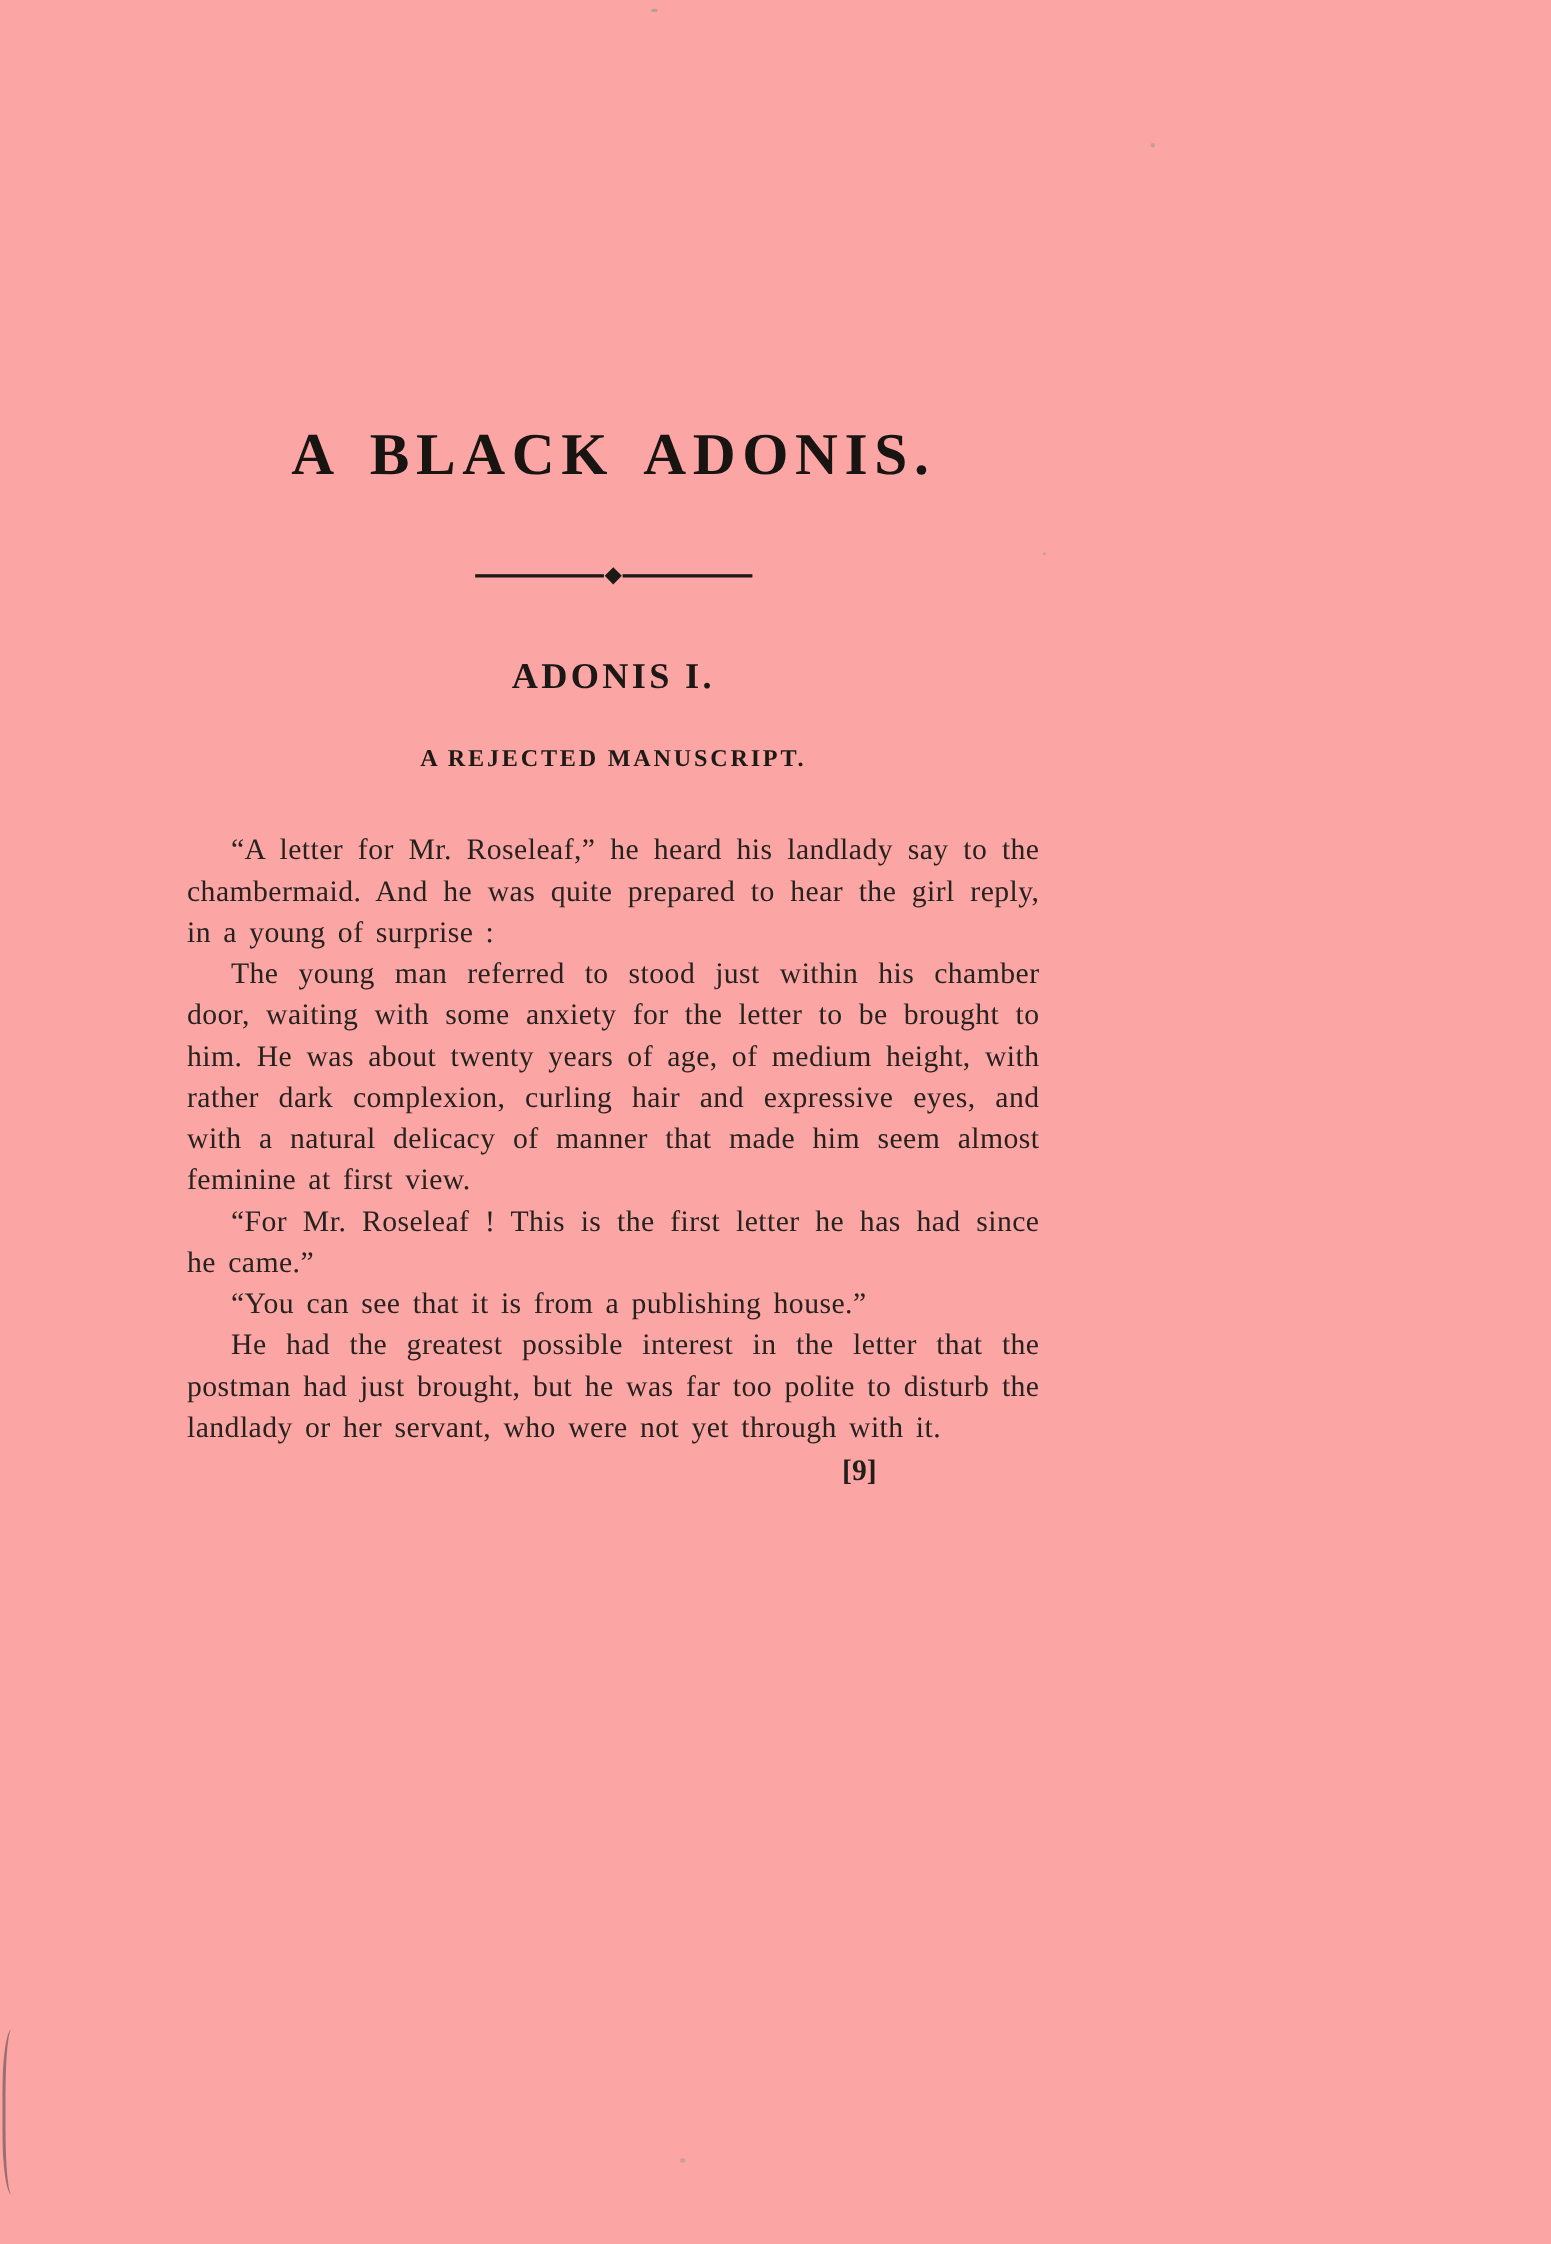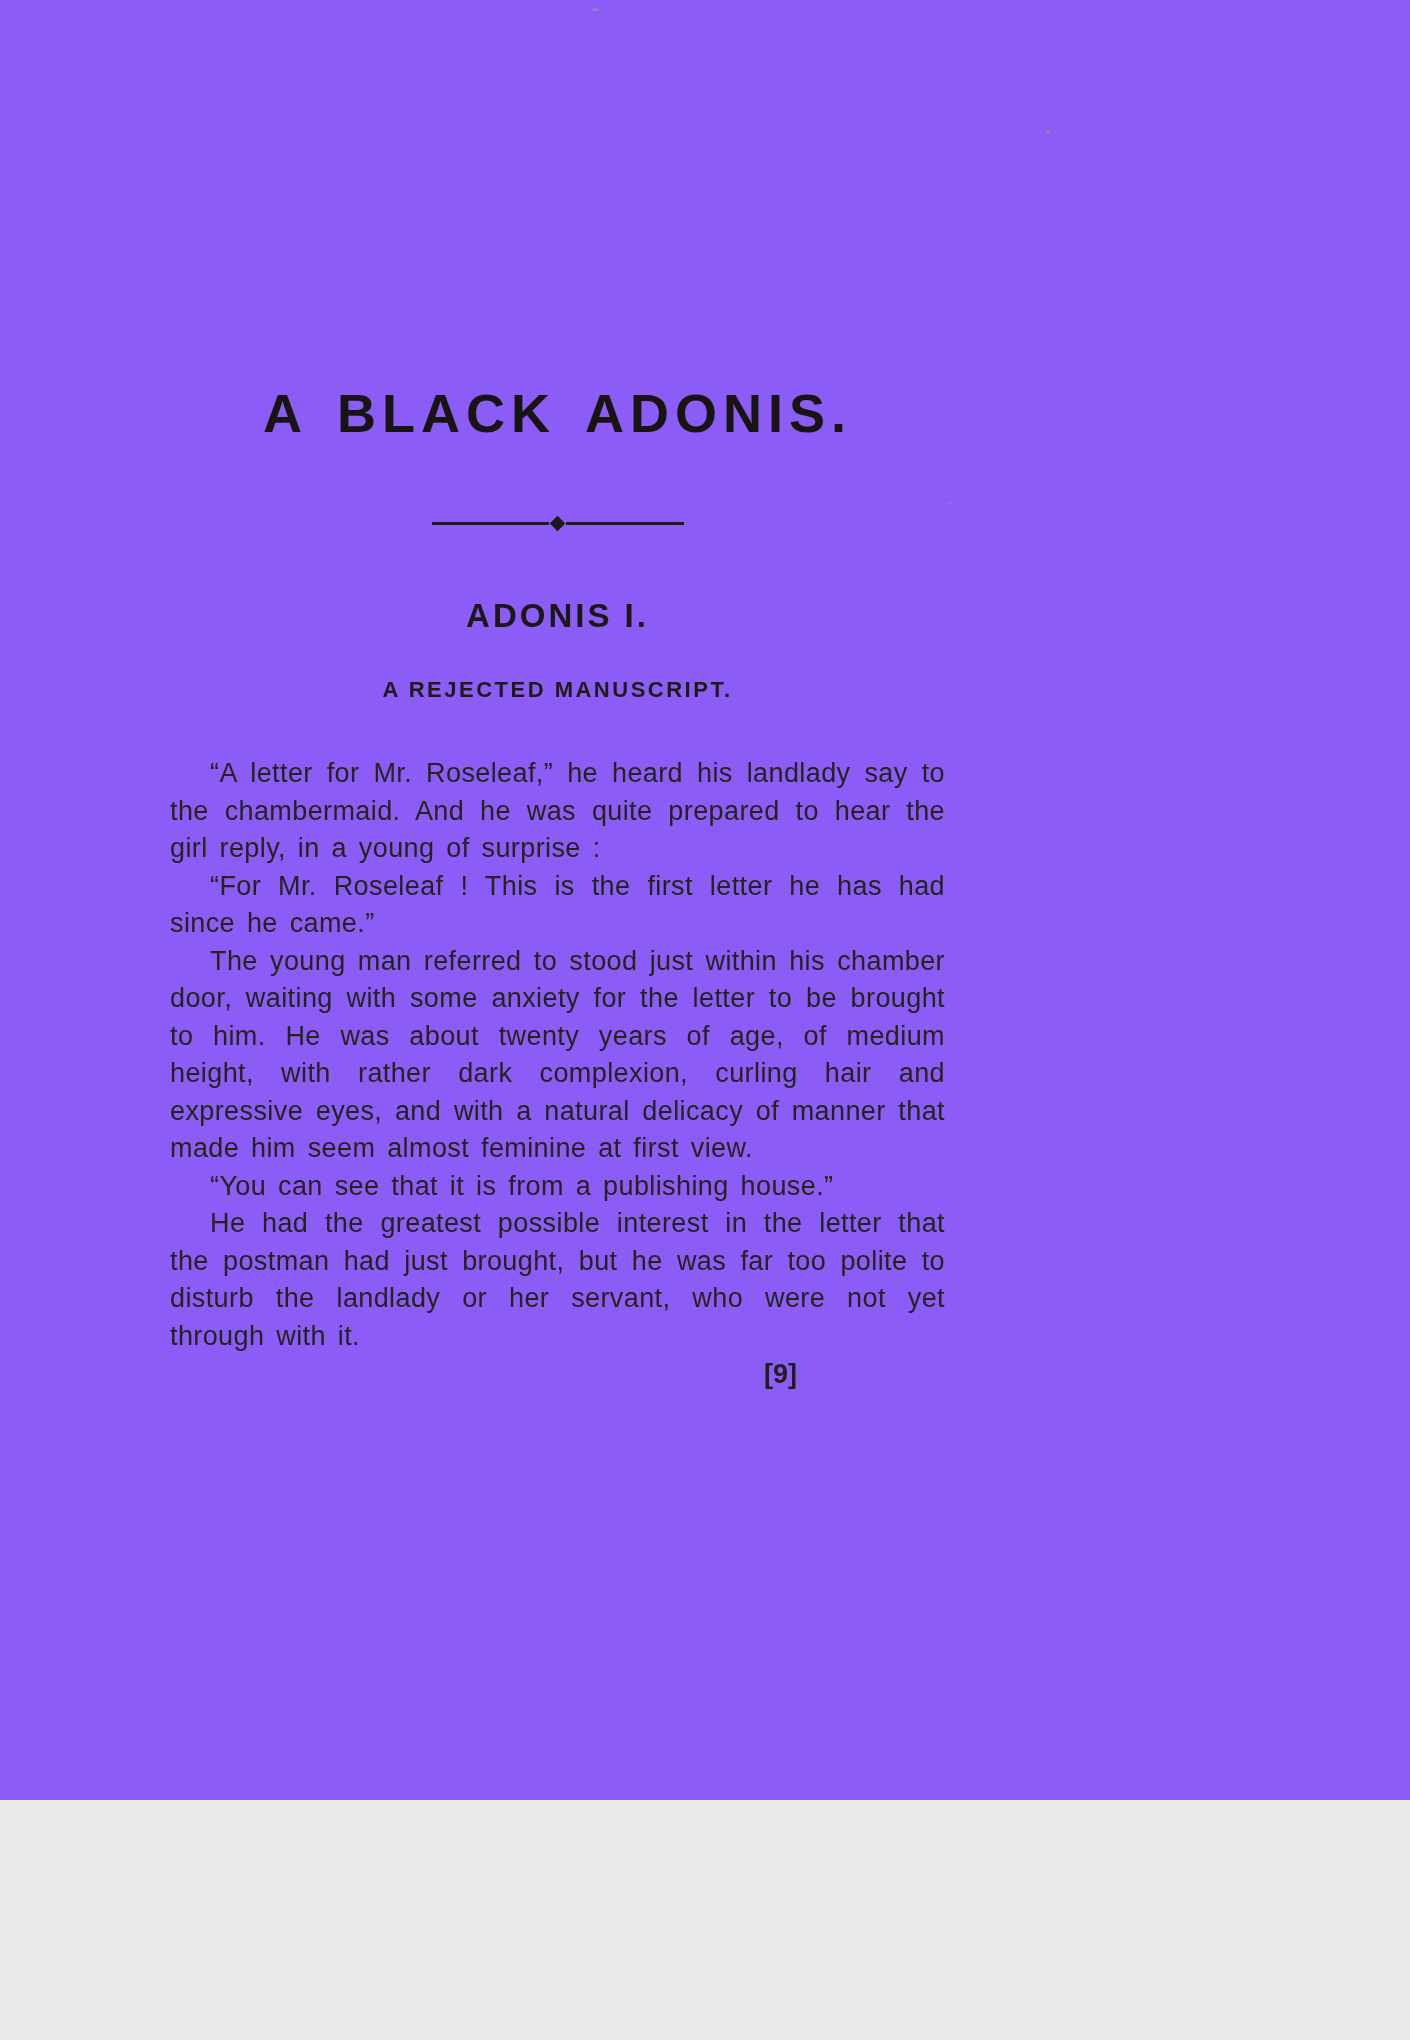--- a/index.html
+++ b/index.html
@@ -3,24 +3,24 @@
 <meta charset="utf-8">
 <style>
   html, body {
     margin: 0;
     padding: 0;
     background: #e9e9e7;
   }
   .page {
     position: relative;
     width: 1410px;
-    height: 1800px;
-    background: #8b5cf6;
+    height: 2040px;
+    background: #fca5a5;
     overflow: hidden;
-    font-family: Liberation Sans, sans-serif;
+    font-family: Liberation Serif, serif;
     color: #26231f;
   }
   .content {
     position: absolute;
     left: 170px;
     top: 0;
     width: 775px;
   }
   .title {
     margin: 0;
@@ -123,22 +123,22 @@
       <span class="diamond"></span>
       <span class="rule"></span>
     </div>
 
     <h2 class="chapter">ADONIS I.</h2>
 
     <h3 class="section">A REJECTED MANUSCRIPT.</h3>
 
     <div class="body-text">
       <p>“A letter for Mr. Roseleaf,” he heard his landlady say to the chambermaid.  And he was quite prepared to hear the girl reply, in a young of surprise :</p>
+      <p>The young man referred to stood just within his chamber door, waiting with some anxiety for the letter to be brought to him.  He was about twenty years of age, of medium height, with rather dark complexion, curling hair and expressive eyes, and with a natural delicacy of manner that made him seem almost feminine at first view.</p>
       <p>“For Mr. Roseleaf !  This is the first letter he has had since he came.”</p>
-      <p>The young man referred to stood just within his chamber door, waiting with some anxiety for the letter to be brought to him.  He was about twenty years of age, of medium height, with rather dark complexion, curling hair and expressive eyes, and with a natural delicacy of manner that made him seem almost feminine at first view.</p>
       <p>“You can see that it is from a publishing house.”</p>
       <p>He had the greatest possible interest in the letter that the postman had just brought, but he was far too polite to disturb the landlady or her servant, who were not yet through with it.</p>
     </div>
 
     <div class="page-number">[9]</div>
 
   </div>
 
   <span class="speck speck-1"></span>
   <span class="speck speck-2"></span>

